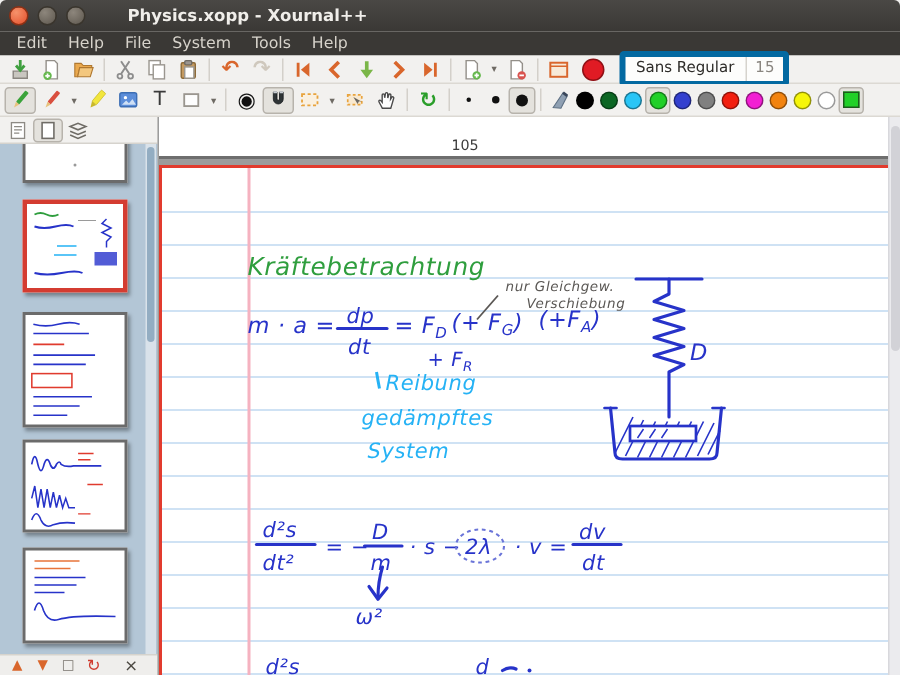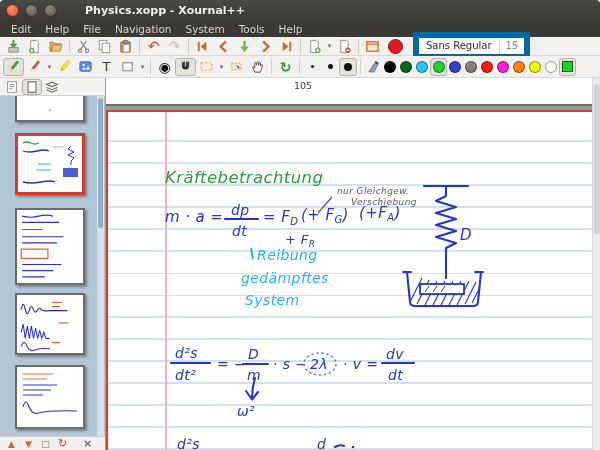--- a/index.html
+++ b/index.html
@@ -21,21 +21,21 @@
     align-items:center;padding:0 3px;box-sizing:border-box;border-bottom:1px solid #dcd9d3;}
   .tb1{top:37px;height:19px;}
   .tb2{top:56px;height:22px;}
   .btn{width:21px;height:18px;display:flex;align-items:center;justify-content:center;flex:none;box-sizing:border-box;}
   .btn svg{width:15px;height:15px;display:block;}
   .btn.on{background:#e4e2dd;border:1px solid #b7b3ac;border-radius:3px;}
   .sep{width:1px;height:15px;background:#d3d0ca;margin:0 3px;flex:none;}
   .caret{width:9px;font-size:7px;color:#6e6a64;text-align:center;flex:none;}
   .glyph{font-size:14px;line-height:1;}
   .rec{width:13px;height:13px;border-radius:50%;background:#e01b24;border:1px solid #8f0f14;}
-  .fontbox{display:flex;height:16px;border:6px solid #0369a1;border-radius:3px;background:#fdfdfc;
+  .fontbox{display:flex;height:16px;border:4px solid #0369a1;border-radius:3px;background:#fdfdfc;
     align-items:center;margin-left:6px;flex:none;}
   .fontname{font-size:10px;color:#2e2c29;padding:0 7px;border-right:1px solid #d6d3cd;line-height:16px;}
   .fontsize{font-size:10px;color:#8a8680;padding:0 6px;line-height:16px;}
   .dot{border-radius:50%;background:#111;}
   .sw{width:12px;height:12px;border-radius:50%;border:1px solid rgba(0,0,0,.4);box-sizing:border-box;}
   .sw.white{border:1px solid #9a9a9a;}
   .sqsw{width:11px;height:11px;border:1px solid #1c5c1c;box-sizing:border-box;}
   
   .body{position:absolute;left:0;top:78px;width:600px;height:372px;}
   .sidebar{position:absolute;left:0;top:0;width:105px;height:372px;border-right:1px solid #c9c6c0;box-sizing:border-box;}
@@ -50,21 +50,21 @@
   .thumb.sel{border:3px solid #d43c31;}
   .thumb svg{width:100%;height:100%;display:block;}
   .sscroll{position:absolute;right:1px;top:0;width:7px;height:340px;background:#d9e2ea;}
   .sscroll .sthumb{position:absolute;left:1px;top:2px;width:5px;height:130px;background:#93adc2;border-radius:3px;}
   .side-footer{position:absolute;left:0;top:358px;width:105px;height:14px;background:#efeeec;
     border-top:1px solid #d6d3cd;display:flex;align-items:center;padding-left:3px;box-sizing:border-box;overflow:hidden;}
   .fbtn{width:17px;text-align:center;font-size:9px;flex:none;}
   
   .canvas{position:absolute;left:105px;top:0;width:495px;height:372px;background:#9c9c9c;overflow:hidden;}
   .prevpage{position:absolute;left:1px;top:0;width:486px;height:26px;background:#fff;}
-  .pagenum{position:absolute;left:188px;top:2px;width:32px;font-size:9.5px;color:#3d3d3d;}
+  .pagenum{position:absolute;left:188px;top:14px;width:32px;text-align:center;font-size:9.5px;color:#3d3d3d;}
   .pagegap{position:absolute;left:1px;top:26px;width:486px;height:6px;background:#9c9c9c;border-top:2px solid #6e6e6e;box-sizing:border-box;}
   .page{position:absolute;left:1px;top:32px;width:486px;height:340px;background:#fff;
     border-top:2.5px solid var(--red);border-left:2.5px solid var(--red);box-sizing:border-box;}
   .rules{position:absolute;left:0;right:0;top:20px;bottom:0;
     background-image:repeating-linear-gradient(to bottom,transparent 0px,transparent 8.5px,var(--rule) 8.5px,var(--rule) 10px,transparent 10px,transparent 22px);}
   .marginline{position:absolute;left:57px;top:0;bottom:0;width:1.5px;background:var(--margin);}
   .overlay{position:absolute;left:0;top:0;width:495px;height:372px;pointer-events:none;}
   .mscroll{position:absolute;right:0;top:0;width:8px;height:372px;background:#ebebee;border-left:1px solid #d8d8dc;box-sizing:border-box;}
   .mscroll .mthumb{position:absolute;left:1px;top:6px;width:6px;height:150px;background:#d2d2d7;border-radius:3px;}
   
@@ -80,21 +80,20 @@
     <span class="wbtn wb-close"></span>
     <span class="wbtn wb-min"></span>
     <span class="wbtn wb-max"></span>
     <span class="wtitle">Physics.xopp - Xournal++</span>
   </div>
 
   <div class="menubar">
     <span class="menu-item">Edit</span>
     <span class="menu-item">Help</span>
     <span class="menu-item">File</span>
-    <span class="menu-item">Navigation</span>
     <span class="menu-item">System</span>
     <span class="menu-item">Tools</span>
     <span class="menu-item">Help</span>
   </div>
 
   <div class="toolbar tb1">
     <div class="btn">
         <svg viewBox="0 0 16 16">
           <path d="M3 9h10v5H3z" fill="#c9c6c0" stroke="#8a8680"></path>
           <path d="M8 1v6.5" stroke="#3fa03f" stroke-width="2" fill="none"></path>

